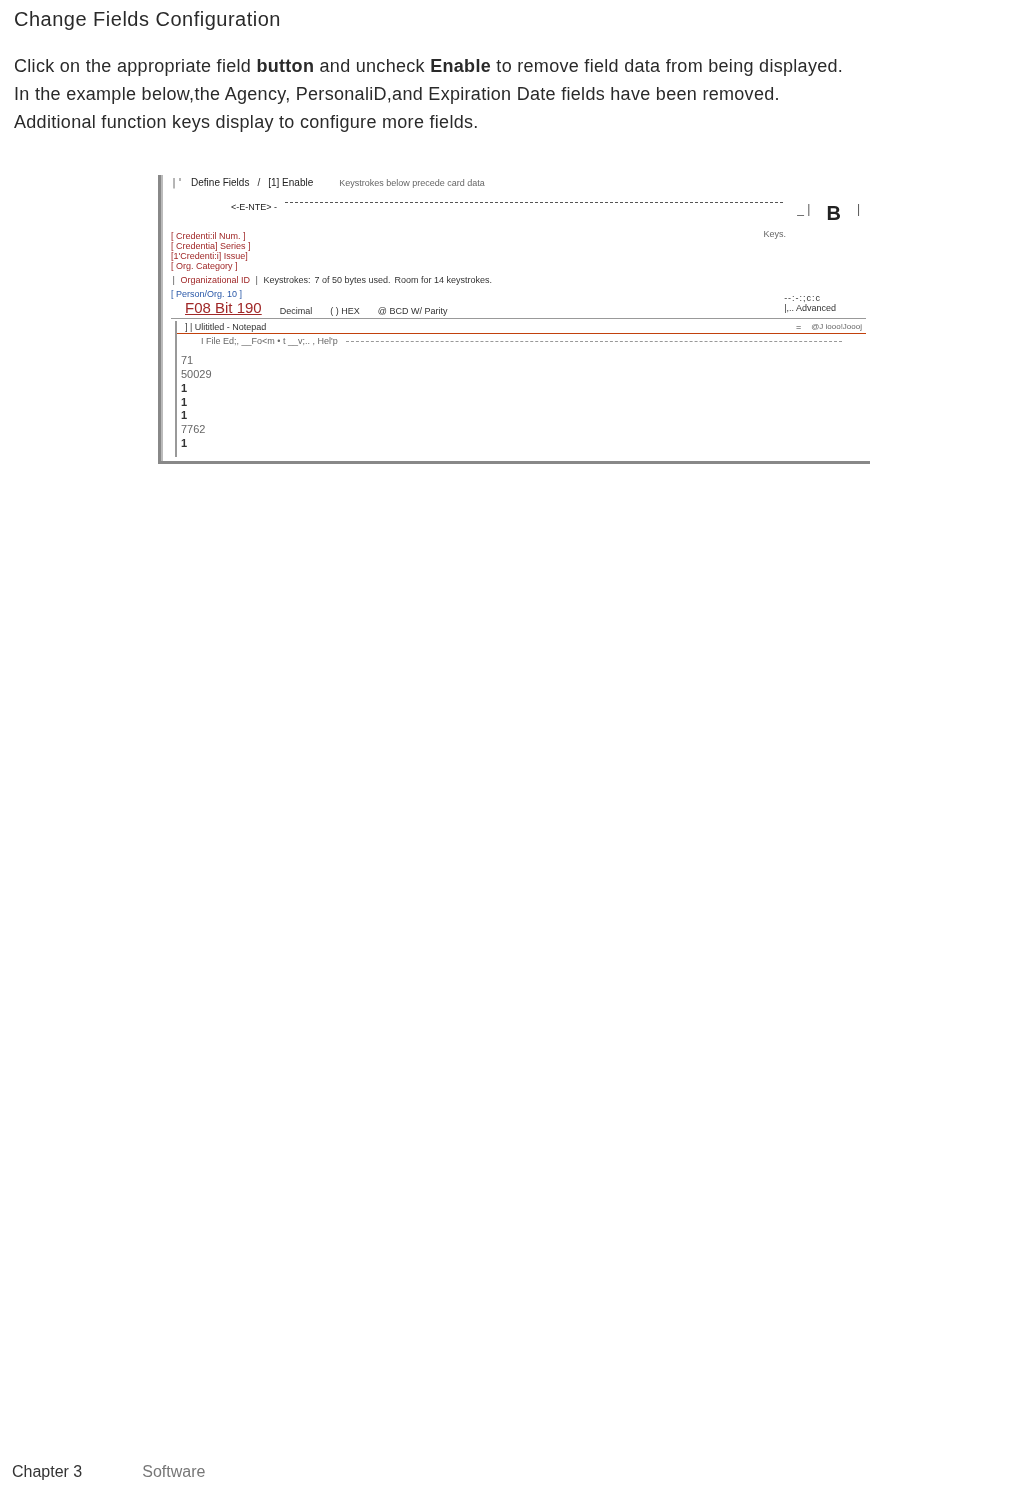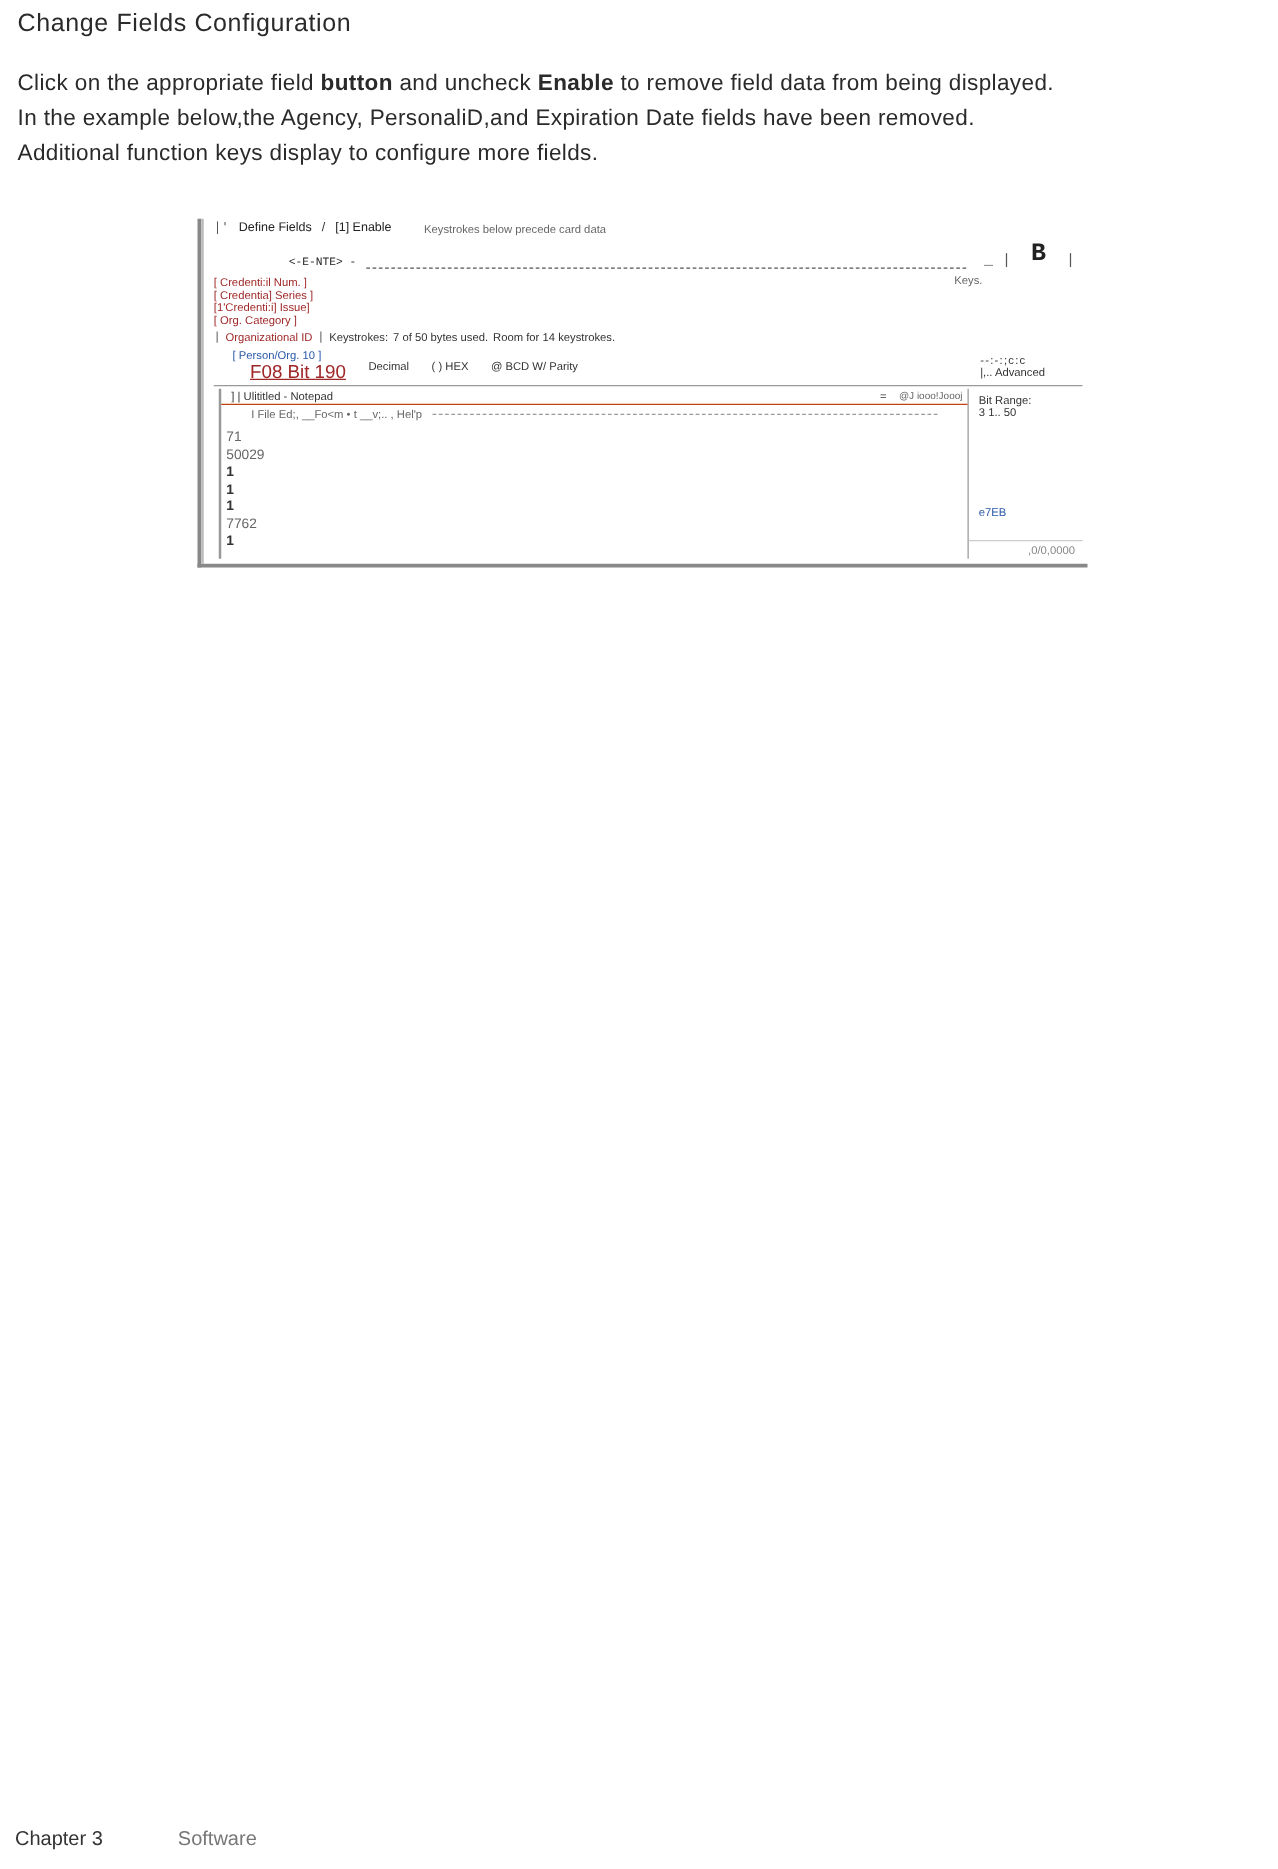--- a/index.html
+++ b/index.html
@@ -48,24 +48,23 @@
     align-items: center;
     gap: 8px;
     font-size: 10px;
   }
   .hdr .df { color: #222; }
   .hdr .en { color: #222; }
   .hdr .ks { color: #666; margin-left: 18px; font-size: 9px;}
   .enter-row {
     font-size: 9px;
     color: #222;
-    margin: 4px 0 4px 60px;
-    display: flex;
-    align-items: flex-end;
-    font-family: Liberation Mono, monospace;
+    margin: 14px 0 4px 60px;
+    display: flex;
+    align-items: flex-start;
   }
   .dash {
     flex: 1;
     border-bottom: 1px dashed #555;
     margin: 0 8px;
     height: 1px;
   }
   .big-b {
     font-size: 20px;
     font-weight: 700;
@@ -251,21 +250,21 @@
       <div class="ks2-row">
         <span class="pipe">|</span>
         <span class="org-id">Organizational ID</span>
         <span class="pipe">|</span>
         <span class="ks2-txt">Keystrokes:</span>
         <span class="ks2-txt">7 of 50 bytes used.</span>
         <span class="ks2-txt rm">Room for 14 keystrokes.</span>
       </div>
 
       <div class="ks3-row" style="justify-content:space-between;">
-        <div style="display:flex; gap:18px; align-items:center;margin-left:15px;">
+        <div style="display:flex; gap:18px; align-items:flex-end;">
           <div style="display:flex; flex-direction:column;">
             <span class="po">[  Person/Org. 10  ]</span>
             <span style="color:#a02828; font-size:15px; margin-left:14px;text-decoration:underline;">F08  Bit 190</span>
           </div>
           <span>Decimal</span>
           <span>( ) HEX</span>
           <span>@  BCD W/ Parity</span>
         </div>
         <div style="display:flex; flex-direction:column; align-items:flex-start; margin-right:30px;">
           <span class="cc">--:-:;c:c</span>
@@ -291,29 +290,20 @@
             <div>71</div>
             <div>50029</div>
             <div class="bold">1</div>
             <div class="bold">1</div>
             <div class="bold">1</div>
             <div>7762</div>
             <div class="bold">1</div>
           </div>
         </div>
 
-        <div class="right-col">
-          <div class="br">
-            <div>Bit Range:</div>
-            <div>3 1.. 50</div>
-          </div>
-          <div class="e7">e7EB</div>
-          <div class="sp"></div>
-          <div class="zero">,0/0,0000</div>
-        </div>
       </div>
 
     </div>
   </div>
 </div>
 
 <div class="footer">
   <span class="ch">Chapter 3</span>
   <span>Software</span>
 </div>

